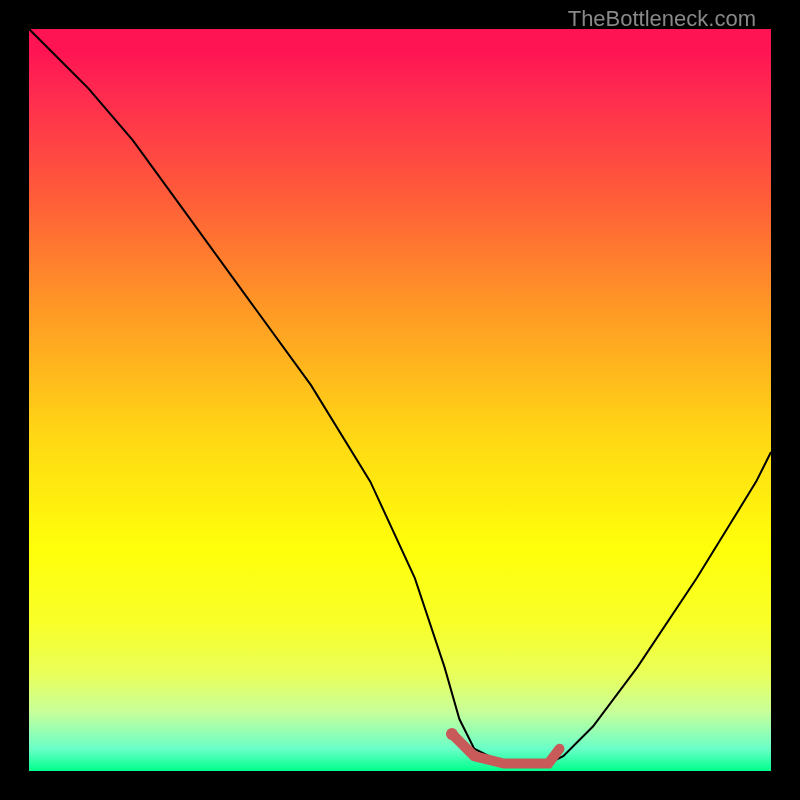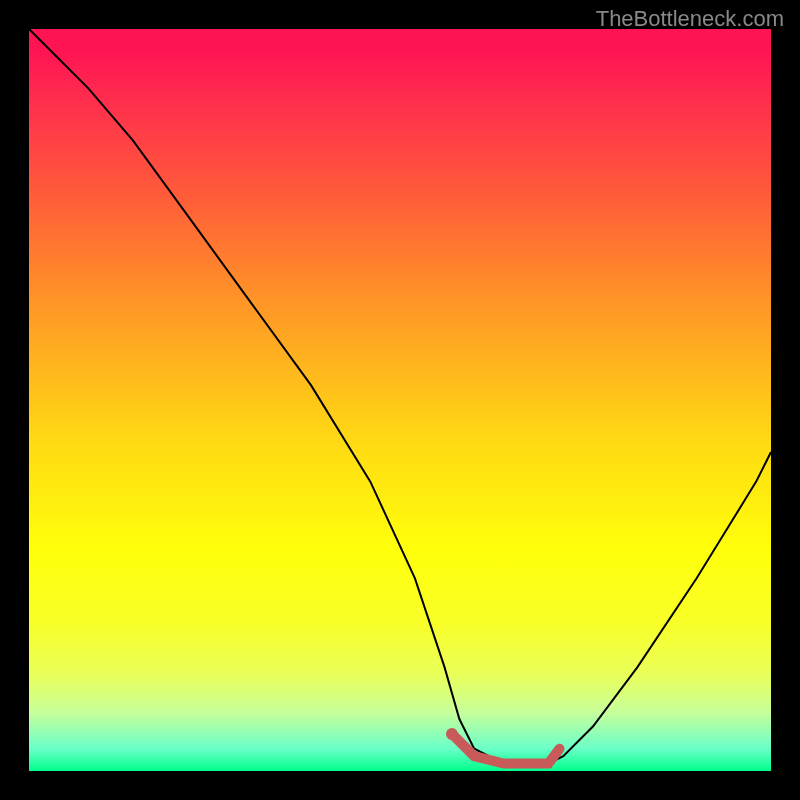--- a/index.html
+++ b/index.html
@@ -1,18 +1,18 @@
 <!DOCTYPE html>
 <html><head>
 <meta charset="utf-8">
 <style>
 *{margin:0;padding:0;box-sizing:border-box}
 body{width:800px;height:800px;background:#000;position:relative;font-family:Arial,Helvetica,sans-serif}
 .plot{position:absolute;left:29px;top:29px;width:742px;height:742px;background:linear-gradient(to bottom,#ff1453 0%,#ff1453 3%,#ff2850 8%,#ff5a3a 22%,#ff9a25 38%,#ffd814 55%,#ffff0a 70%,#f8ff28 80%,#e9ff5a 87%,#c8ff9a 92%,#6affc8 97%,#00ff8c 100%)}
-.watermark{position:absolute;top:6px;right:16px;font-size:22px;color:#888;font-weight:400}
+.watermark{position:absolute;top:6px;right:44px;font-size:22px;color:#888;font-weight:400}
 svg.curve{position:absolute;left:0;top:0;width:742px;height:742px;overflow:visible}
 .line{stroke:#000;stroke-width:2;fill:none}
 .highlight{stroke:#c85a5a;stroke-width:10;fill:none;stroke-linecap:round}
 .dot{fill:#c85a5a}
 </style>
 </head>
 <body>
 
 <div class="watermark">TheBottleneck.com</div>
 

